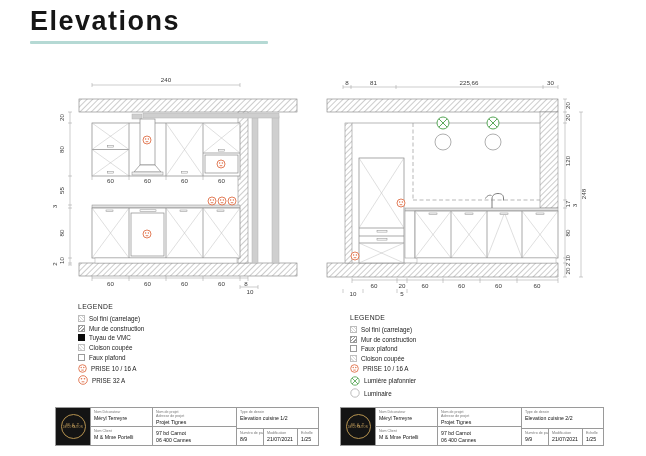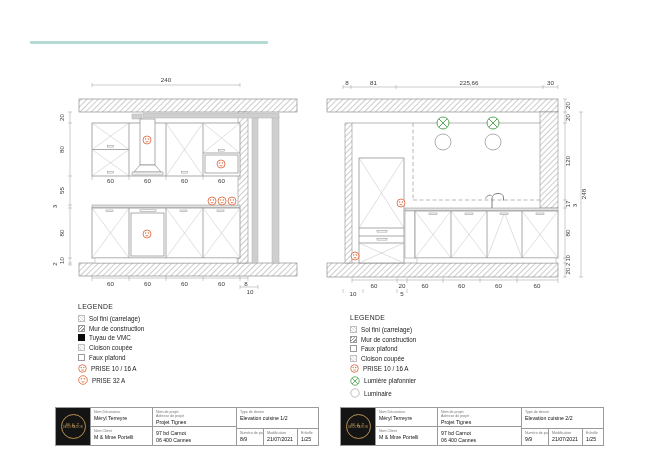--- a/index.html
+++ b/index.html
@@ -44,20 +44,21 @@
   .tb-sub{display:flex;flex:1;}
   .tb-subcell{padding:1.5px 3px;overflow:hidden;box-sizing:border-box;border-top:0.6px solid #9a9a9a;}
   .tb-subcell + .tb-subcell{border-left:0.6px solid #9a9a9a;}
   .tb-sub1{width:26px;} .tb-sub2{width:34px;} .tb-sub3{flex:1;}
 </style>
 </head>
 <body>
 
 <div class="page">
 
+  <div class="title">Elevations</div>
   <div class="title-underline"></div>
 
   <svg class="elev" style="left:42px;top:70px" width="280" height="235" viewBox="0 0 280 235">
     <defs>
       <pattern id="hL" patternUnits="userSpaceOnUse" width="4" height="4" patternTransform="rotate(45)">
         <rect width="4" height="4" fill="#fff"></rect>
           <line x1="0" y1="0" x2="0" y2="4" stroke="#9a9a9a" stroke-width="1"></line>
       </pattern>
       <g id="prL">
         <circle r="4" fill="#fff" stroke="#e0714a" stroke-width="0.9"></circle>

